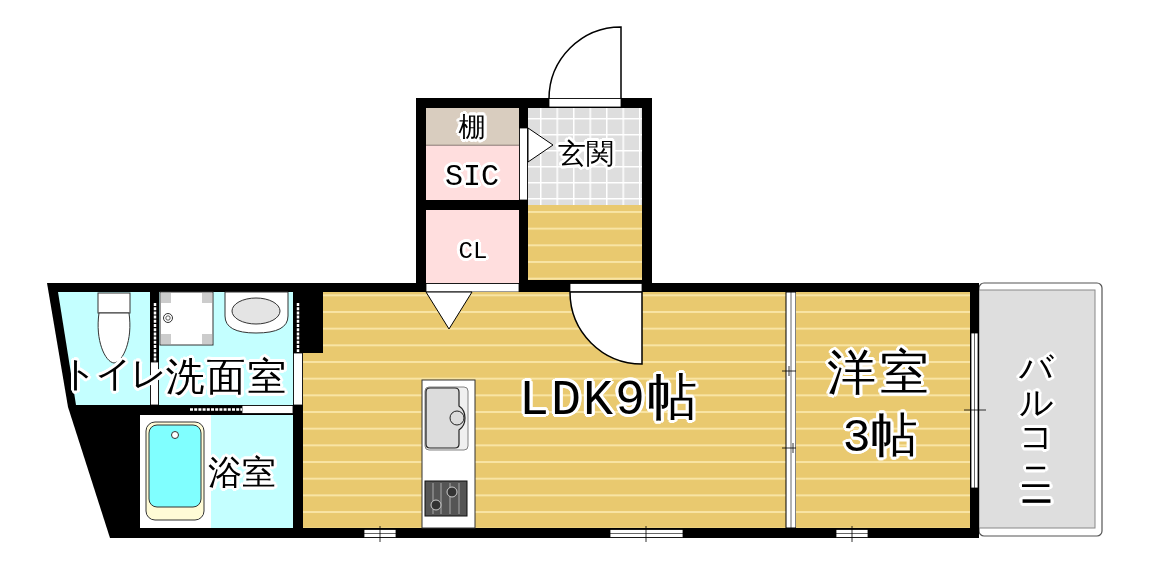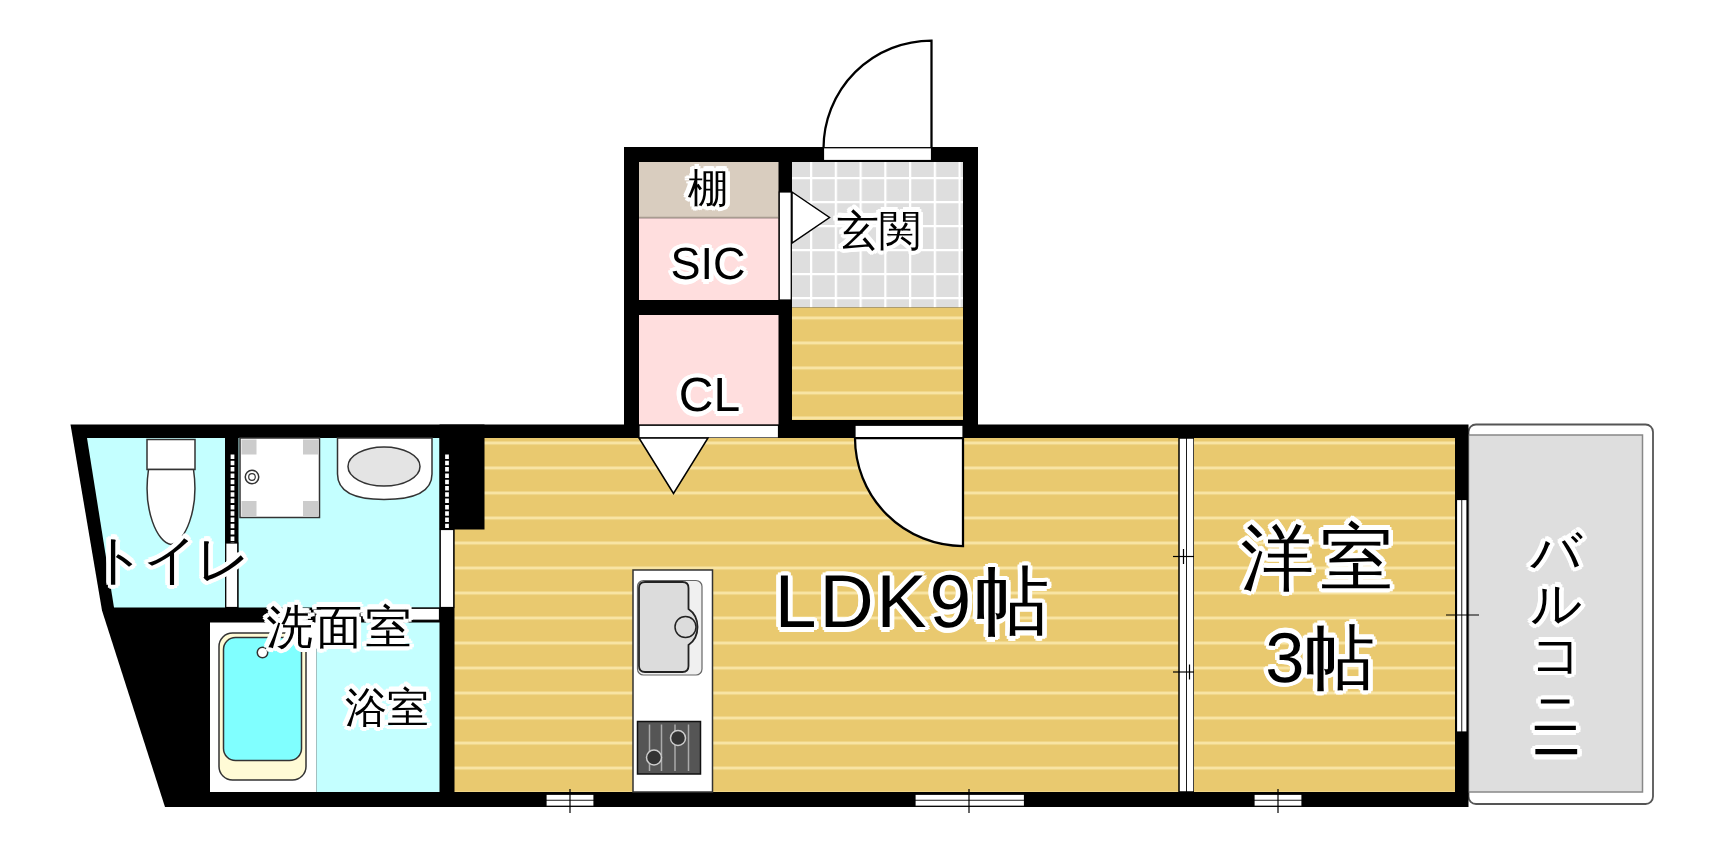--- a/index.html
+++ b/index.html
@@ -16,21 +16,21 @@
       transform: translate(-50%, -50%);
       white-space: nowrap;
       color: #000000;
       line-height: 1;
       font-family: "DejaVu Sans", sans-serif;
       text-shadow:
         -2px -2px 0 #fff, 2px -2px 0 #fff, -2px 2px 0 #fff, 2px 2px 0 #fff,
         0 -3px 0 #fff, 0 3px 0 #fff, -3px 0 0 #fff, 3px 0 0 #fff,
         -3px -1px 0 #fff, 3px 1px 0 #fff, -1px 3px 0 #fff, 1px -3px 0 #fff;
     }
-    .latin { font-family: Liberation Sans, sans-serif; }
+    .latin { font-family: Liberation Mono, monospace; }
     .vert {
       writing-mode: vertical-rl;
       text-orientation: upright;
     }
   </style>
 </head>
 <body>
 
 <div id="plan">
   <svg width="1150" height="566" viewBox="0 0 1150 566">
@@ -160,22 +160,22 @@
     </g>
     <g>
       <rect x="836" y="529.5" width="32" height="8" fill="#fff" stroke="#000" stroke-width="0.8"></rect>
       <line x1="836" y1="533.5" x2="868" y2="533.5" stroke="#000" stroke-width="0.6"></line>
       <line x1="852" y1="526" x2="852" y2="542" stroke="#000" stroke-width="0.8"></line>
     </g>
   </svg>
 
   <div class="lbl" style="left:472px; top:126px; font-size:27px;">棚</div>
   <div class="lbl latin" style="left:472px; top:177px; font-size:30px;">SIC</div>
-  <div class="lbl latin" style="left:473px; top:263px; font-size:32px;">CL</div>
+  <div class="lbl latin" style="left:473px; top:252px; font-size:24px;">CL</div>
   <div class="lbl" style="left:586px; top:154px; font-size:28px;">玄関</div>
   <div class="lbl" style="left:113px; top:374px; font-size:36px; letter-spacing:-2px;">トイレ</div>
-  <div class="lbl" style="left:227px; top:376px; font-size:31px; letter-spacing:2px;margin-top:43px;">洗面室</div>
-  <div class="lbl" style="left:258px; top:472px; font-size:28px;">浴室</div>
+  <div class="lbl" style="left:227px; top:376px; font-size:39px; letter-spacing:2px;">洗面室</div>
+  <div class="lbl" style="left:242px; top:472px; font-size:34px;">浴室</div>
   <div class="lbl latin" style="left:609px; top:401px; font-size:50px; letter-spacing:2px;">LDK9帖</div>
   <div class="lbl" style="left:880px; top:372px; font-size:49px; letter-spacing:4px;">洋室</div>
   <div class="lbl latin" style="left:880px; top:438px; font-size:47px;">3帖</div>
   <div class="lbl vert" style="left:1037px; top:407px; font-size:34px;">バルコニー</div>
 </div>
 
 </body></html>

